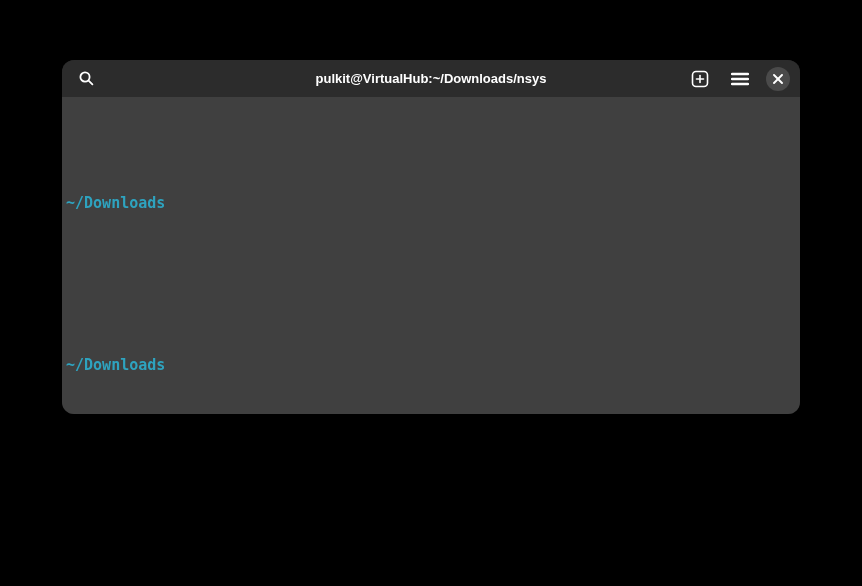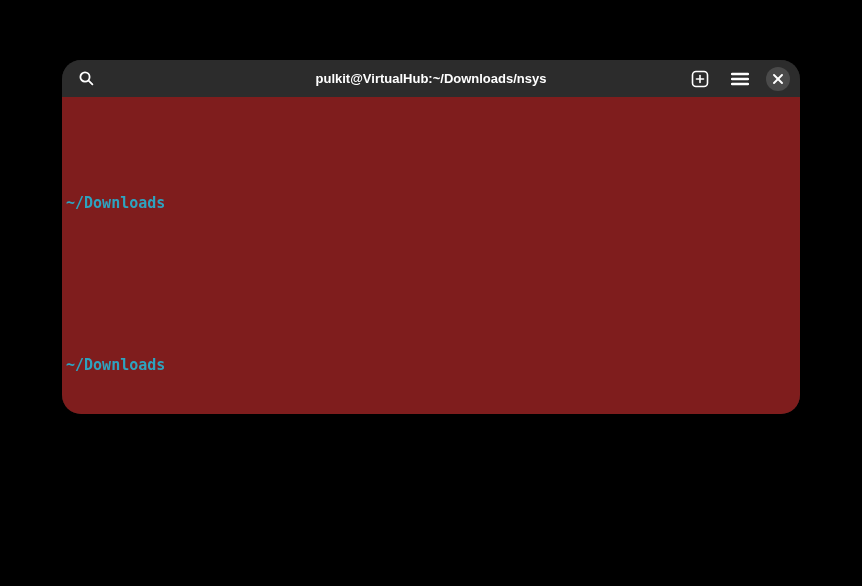--- a/index.html
+++ b/index.html
@@ -10,21 +10,21 @@
     position: relative;
     overflow: hidden;
   }
 
   .window {
     position: absolute;
     left: 62px;
     top: 60px;
     width: 738px;
     height: 354px;
-    border-radius: 19px;
+    border-radius: 12px;
     overflow: hidden;
     background: #1d1d1d;
     box-shadow: 0 8px 30px rgba(0,0,0,0.65);
     display: flex;
     flex-direction: column;
   }
 
   .titlebar {
     height: 37px;
     flex: 0 0 37px;
@@ -66,21 +66,21 @@
     align-items: center;
     justify-content: center;
     border: none;
     cursor: pointer;
     padding: 0;
   }
   svg { display: block; }
 
   .terminal {
     flex: 1;
-    background: #7f1d1d;
+    background: #404040;
     padding: 7px 4px;
     font-family: "DejaVu Sans Mono", "Liberation Mono", monospace;
     font-size: 15px;
     line-height: 18px;
     color: #f2f2f2;
     white-space: pre;
     overflow: hidden;
   }
   .block { margin-bottom: 18px; }
   .block:last-child { margin-bottom: 0; }

